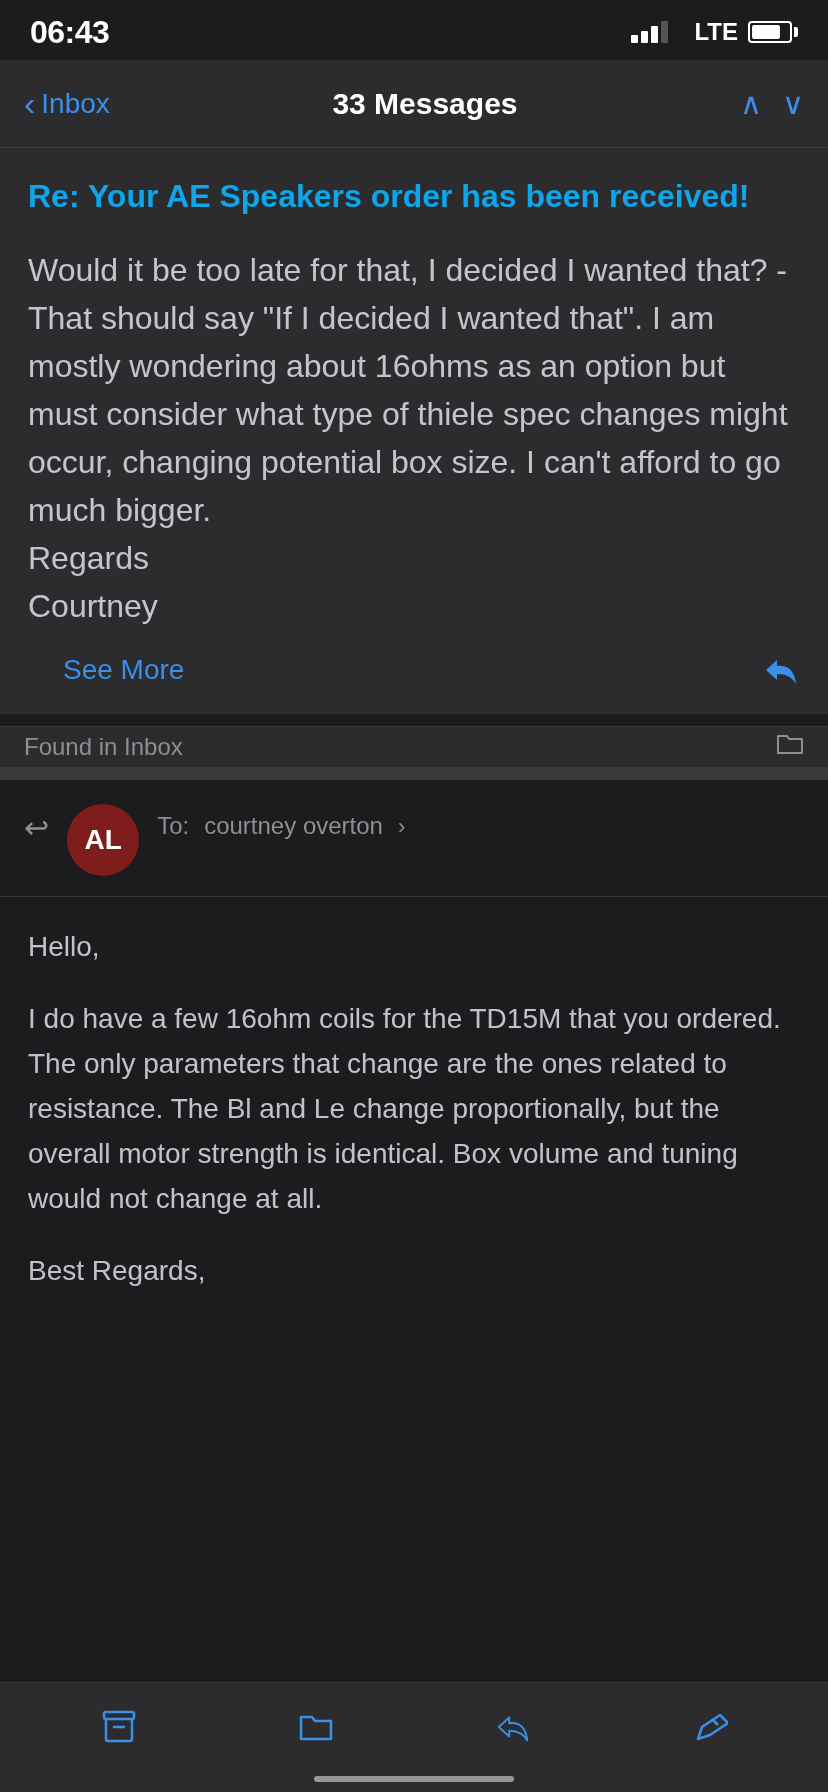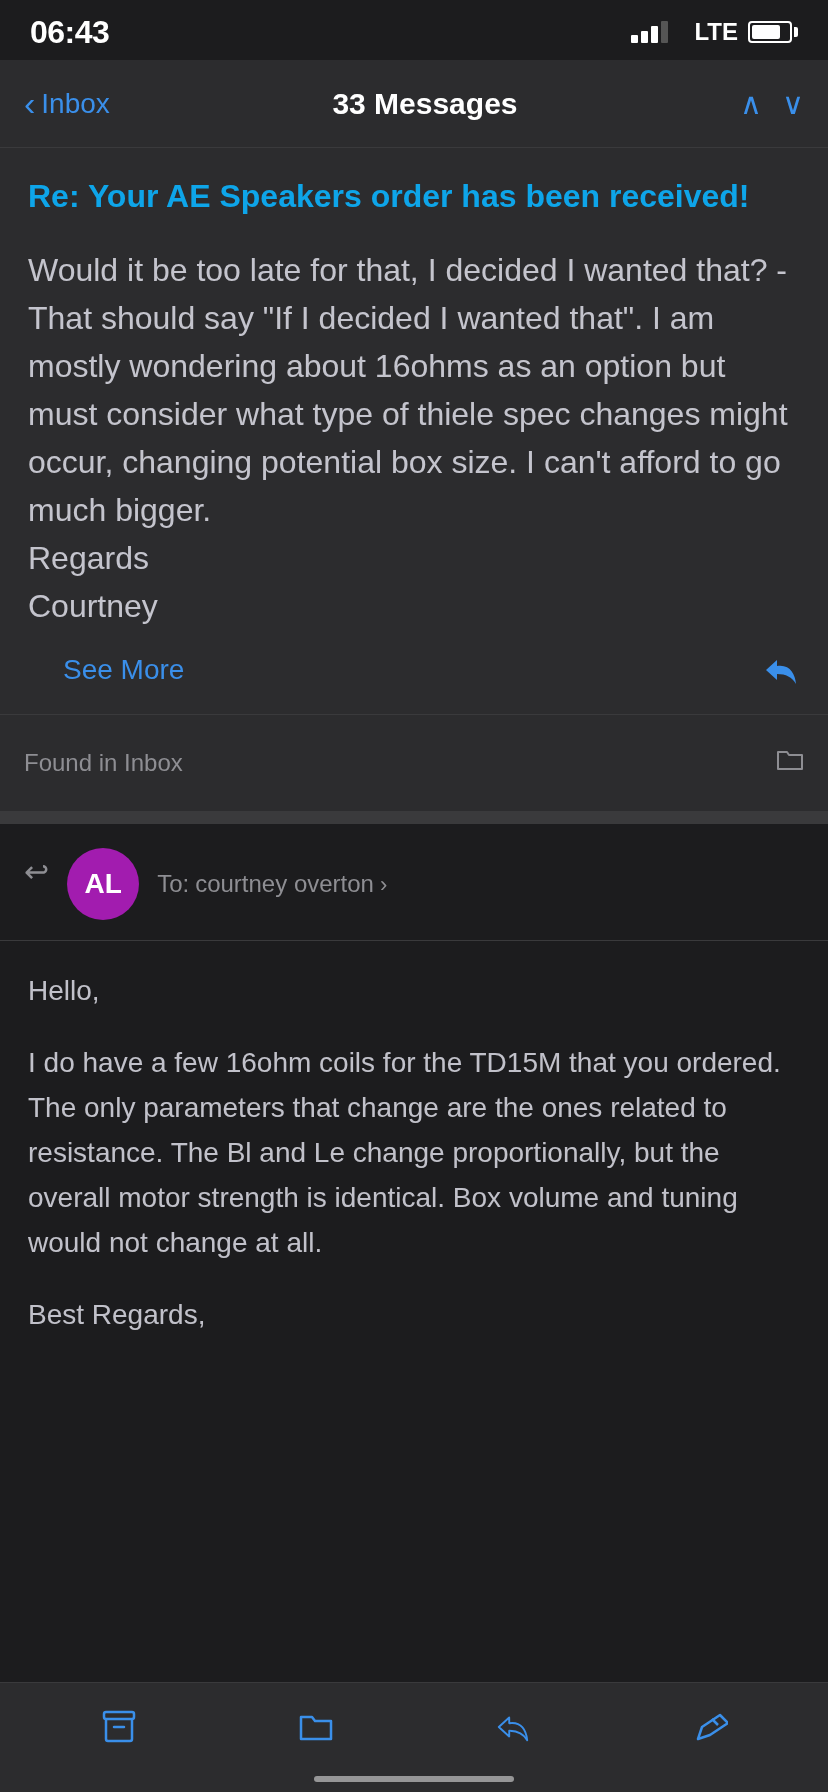--- a/index.html
+++ b/index.html
@@ -153,23 +153,24 @@
       font-size: 34px;
       cursor: pointer;
     }
 
     
     .found-in-row {
       background: #2c2c2e;
       display: flex;
       justify-content: space-between;
       align-items: center;
-      padding: 32px 24px;
+      padding: 4px 24px;
       border-top: 1px solid #3a3a3c;
       border-bottom: 1px solid #3a3a3c;
+      margin-top: 12px;
     }
     .found-in-label {
       font-size: 24px;
       color: #8e8e93;
     }
     .folder-icon {
       color: #8e8e93;
       font-size: 28px;
     }
 
@@ -195,21 +196,21 @@
     }
     .reply-indicator {
       color: #8e8e93;
       font-size: 30px;
       margin-top: 6px;
     }
     .avatar {
       width: 72px;
       height: 72px;
       border-radius: 36px;
-      background: #a21caf;
+      background: #7f1d1d;
       display: flex;
       align-items: center;
       justify-content: center;
       font-size: 28px;
       font-weight: 600;
       color: #ffffff;
       flex-shrink: 0;
     }
     .sender-info {
       flex: 1;
@@ -224,22 +225,22 @@
       font-weight: 700;
       color: #ffffff;
     }
     .email-date {
       font-size: 24px;
       color: #8e8e93;
     }
     .sender-to-row {
       display: flex;
       align-items: flex-end;
-      gap: 6px;
-      margin-top: 22px;
+      gap: 15px;
+      margin-top: 8px;
     }
     .to-label {
       font-size: 24px;
       color: #8e8e93;
     }
     .to-name {
       font-size: 24px;
       color: #8e8e93;
     }
     .chevron-right {

